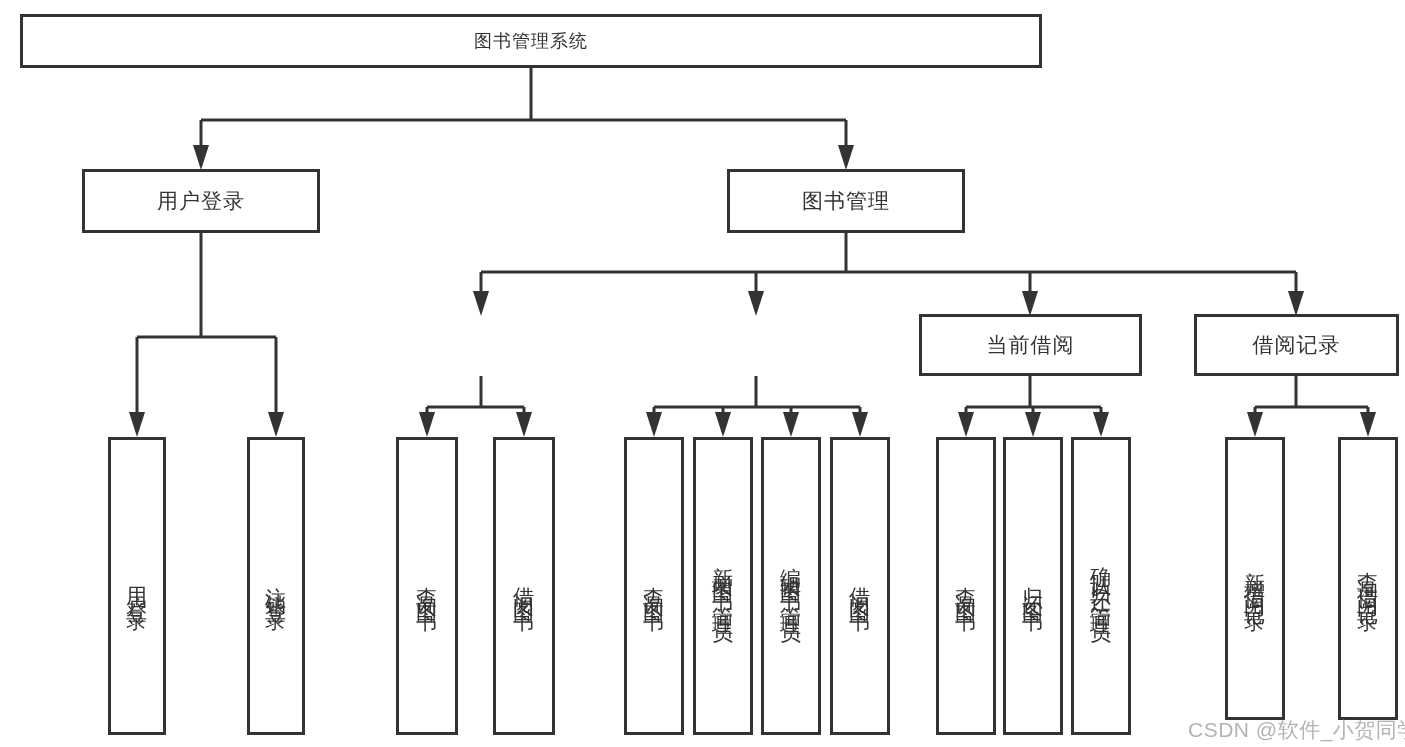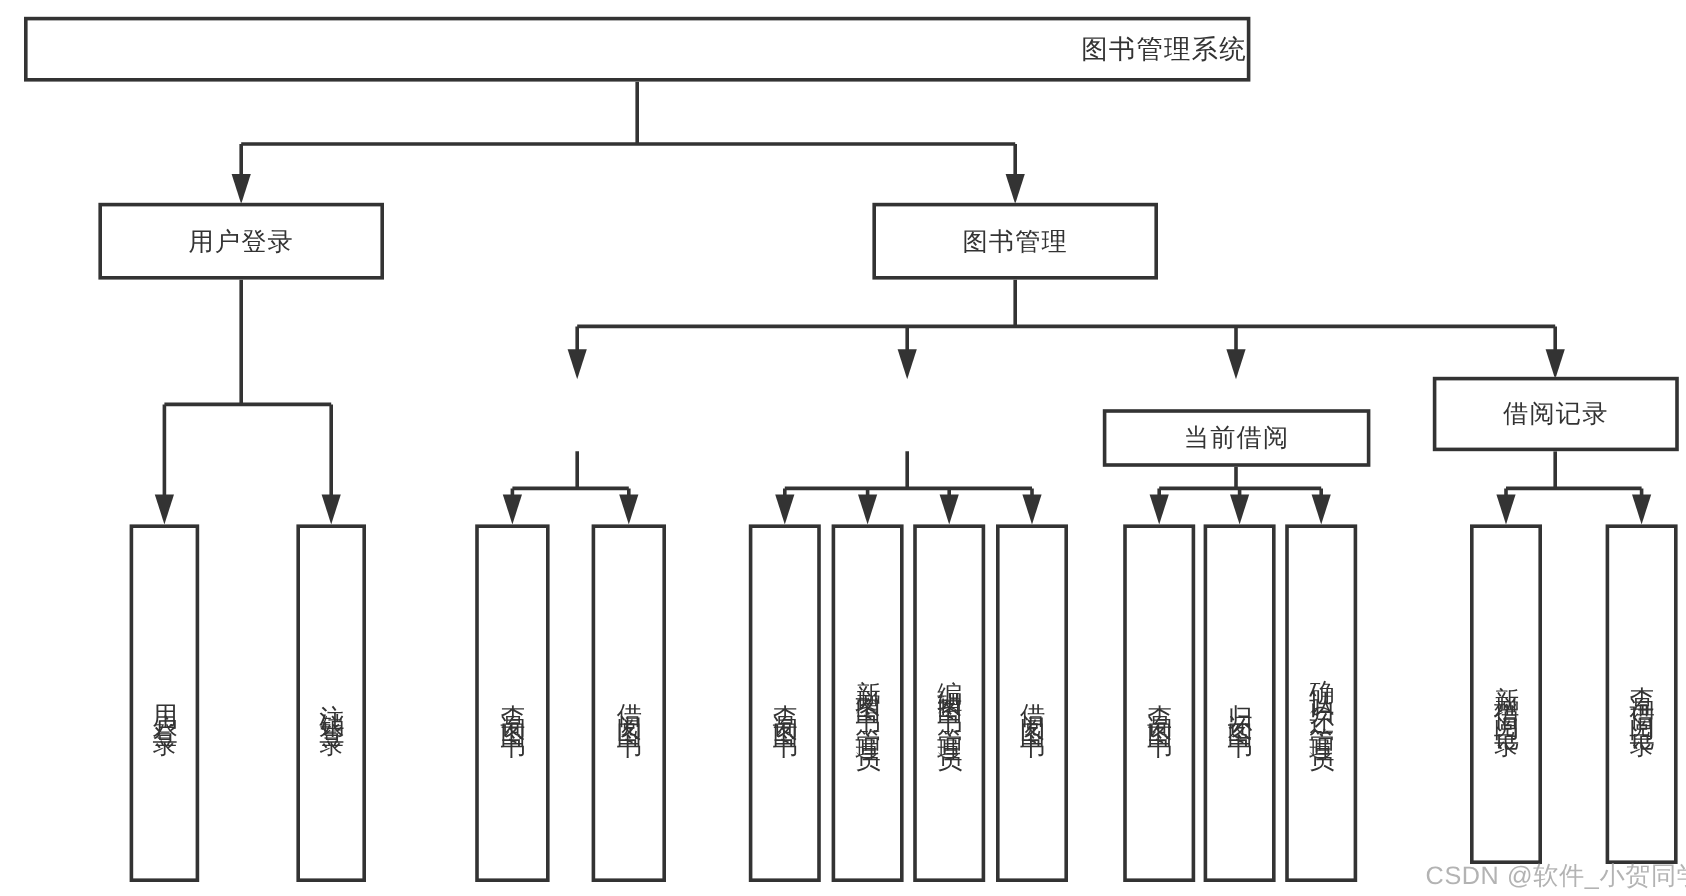--- a/index.html
+++ b/index.html
@@ -41,22 +41,21 @@
     display: flex;
     align-items: center;
     justify-content: center;
     text-align: center;
   }
   .node.h {
     font-size: 21px;
     letter-spacing: 1px;
   }
   .node.root {
-    font-size: 22px;
-    justify-content: flex-end;
+    font-size: 18px;
   }
   .node.v {
     font-size: 21px;
   }
   .node.v .vtext {
     writing-mode: vertical-rl;
     text-orientation: mixed;
     letter-spacing: 8px;
     line-height: 1;
     white-space: nowrap;
@@ -117,21 +116,21 @@
     <span>图书管理系统</span>
   </div>
 
   <div class="node h" style="left:82px; top:169px; width:238px; height:64px;">
     <span>用户登录</span>
   </div>
   <div class="node h" style="left:727px; top:169px; width:238px; height:64px;">
     <span>图书管理</span>
   </div>
 
-  <div class="node h" style="left:919px; top:314px; width:223px; height:48px;margin-top:27px;">
+  <div class="node h" style="left:919px; top:314px; width:223px; height:62px;">
     <span>当前借阅</span>
   </div>
   <div class="node h" style="left:1194px; top:314px; width:205px; height:62px;">
     <span>借阅记录</span>
   </div>
 
   <div class="node v" style="left:108px; top:437px; width:58px; height:298px;">
     <span class="vtext">用户登录</span>
   </div>
   <div class="node v" style="left:247px; top:437px; width:58px; height:298px;">

